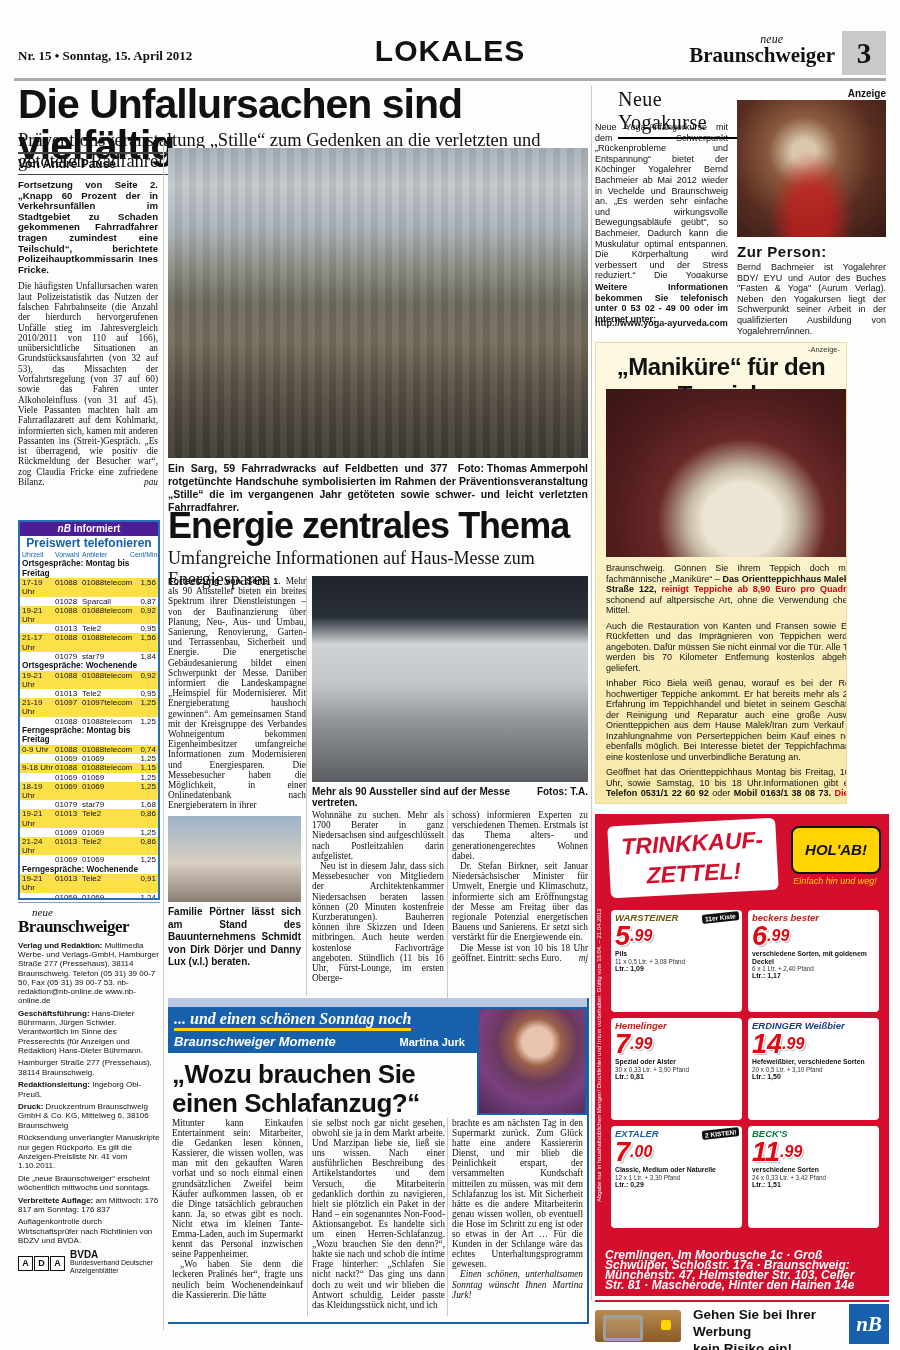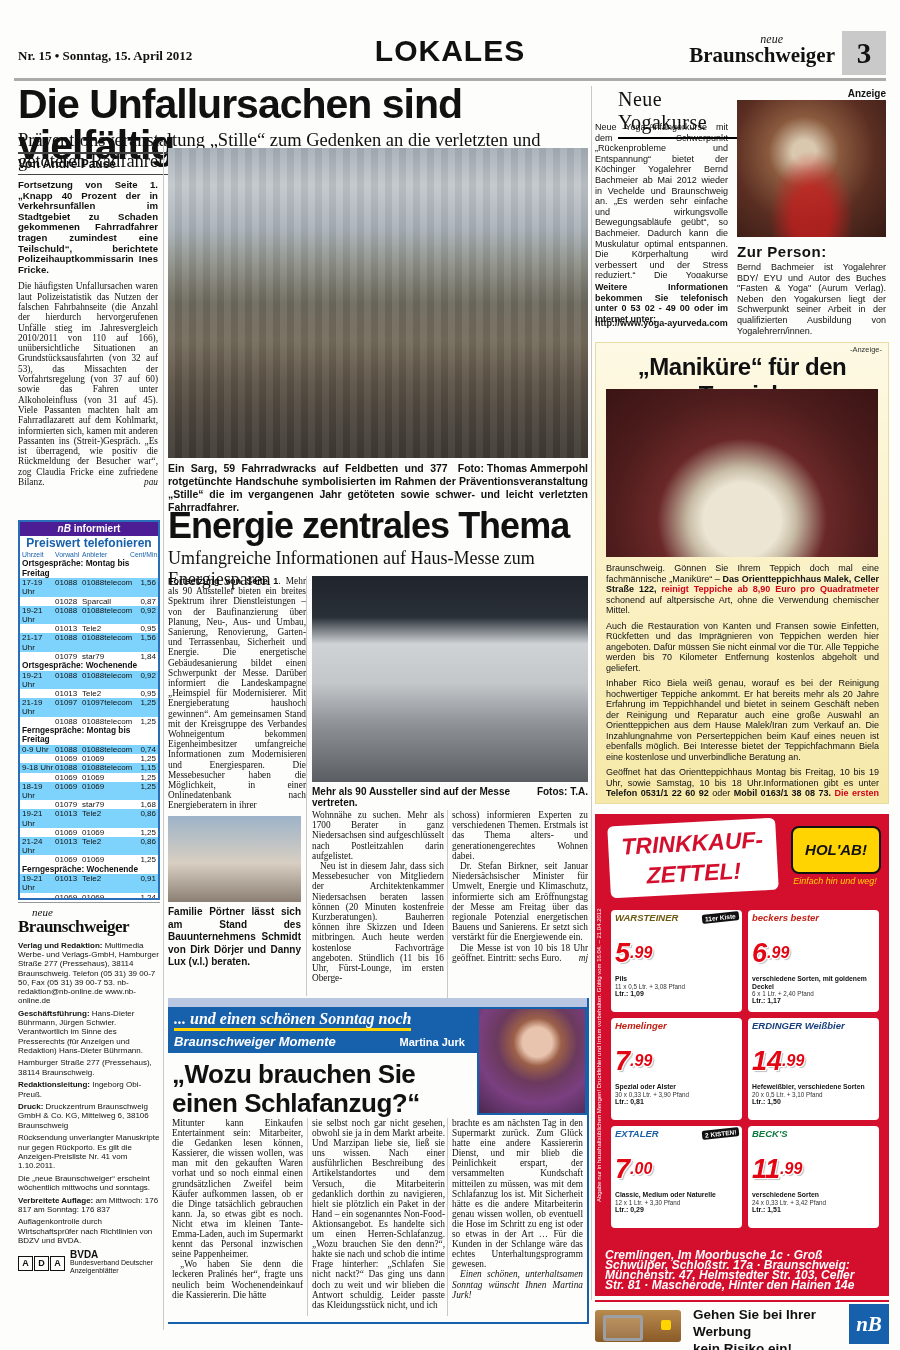--- a/index.html
+++ b/index.html
@@ -37,21 +37,21 @@
   .yoga-body{left:595px;top:122px;width:133px;height:156px;font-size:9px;line-height:10.6px;}
   .yoga-info{left:595px;top:282px;width:133px;font-weight:bold;font-size:9px;line-height:10.6px;}
   .yoga-url{left:595px;top:318px;width:133px;font-weight:bold;font-size:9px;}
   .anzeige-lbl{left:737px;top:88px;width:149px;text-align:right;font-size:10px;font-weight:bold;}
   .photo-person{left:737px;top:100px;width:149px;height:137px;background:
     radial-gradient(ellipse at 50% 85%, rgba(200,30,30,.75) 0 18%, rgba(200,30,30,0) 40%),
     radial-gradient(circle at 45% 38%, #d9c8ae 0 10%, #8a5a3e 30%, #5a2e22 60%, #361b14 100%);}
   .person-head{left:737px;top:243px;font-size:15px;font-weight:bold;letter-spacing:.5px;text-align:right;}
   .person-body{left:737px;top:262px;width:149px;height:74px;font-size:9px;line-height:10.6px;}
   
-  .teppich{left:595px;top:342px;width:294px;height:462px;background:linear-gradient(180deg,#fdf9e4 0%,#faf0c2 55%,#f6e8a8 100%);border:1px solid #e8dca0;box-sizing:border-box;}
+  .teppich{left:595px;top:342px;width:252px;height:462px;background:linear-gradient(180deg,#fdf9e4 0%,#faf0c2 55%,#f6e8a8 100%);border:1px solid #e8dca0;box-sizing:border-box;}
   .tep-anz{position:absolute;top:2px;right:6px;font-size:7.5px;color:#333;}
   .tep-head{position:absolute;top:10px;left:0;right:0;text-align:center;font-size:24px;font-weight:bold;letter-spacing:-.5px;}
   .photo-teppich{position:absolute;left:10px;top:46px;width:272px;height:168px;background:
     radial-gradient(ellipse at 50% 78%, #ece5d3 0 20%, #c7bca6 28%, #6a2828 44%, #4e1c1c 68%, #3a1414 100%);}
   .tep-text{position:absolute;left:10px;top:220px;width:273px;height:236px;font-size:9px;line-height:10.5px;}
   .tep-text p{margin:0 0 5px 0;}
   .red{color:#d0021b;font-weight:bold;}
   
   .headline2{left:168px;top:508px;width:430px;font-size:36px;font-weight:bold;letter-spacing:-1px;line-height:1;}
   .subhead2{left:168px;top:548px;width:430px;font-size:18px;}
@@ -87,21 +87,21 @@
   .pt-bar{background:#4c1d95;color:#fff;text-align:center;font-size:10px;font-weight:bold;height:14px;line-height:14px;}
   .pt-bar i{font-style:italic;}
   .pt-title{text-align:center;color:#1660ac;font-weight:bold;font-size:12px;line-height:15px;}
   .pt-colhead{display:flex;font-size:6.8px;color:#1660ac;padding:0 2px;line-height:8px;}
   .pt-colhead span:nth-child(1){width:33px;}
   .pt-colhead span:nth-child(2){width:27px;}
   .pt-colhead span:nth-child(3){flex:1;}
   .pt-colhead span:nth-child(4){width:26px;text-align:right;}
   .pt-sec{font-size:8.3px;font-weight:bold;line-height:9.6px;padding-left:2px;}
   .pt-row{display:flex;font-size:8px;line-height:9.2px;padding:0 2px;}
-  .pt-row.shade{background:#7dd3fc;}
+  .pt-row.shade{background:#fde047;}
   .pt-row .c0{width:33px;}
   .pt-row .c1{width:27px;}
   .pt-row .c2{flex:1;}
   .pt-row .c3{width:22px;text-align:right;}
   
   .impressum{left:18px;top:902px;width:142px;height:443px;font-family:"Liberation Sans",sans-serif;}
   .imp-logo{border-top:1px solid #999;padding-top:4px;line-height:1;margin-bottom:6px;font-family:"Liberation Serif",serif;}
   .imp-logo .pre{font-style:italic;font-size:11px;margin-left:14px;}
   .imp-logo .main{font-size:17px;font-weight:bold;letter-spacing:-.5px;}
   .impressum p{margin:0 0 3.5px 0;font-size:8px;line-height:9.2px;}
@@ -113,21 +113,21 @@
   
   .trink{left:595px;top:814px;width:294px;height:482px;background:#d40f2e;box-sizing:border-box;}
   .side-note{position:absolute;left:1px;top:6px;width:10px;height:470px;color:#fff;font-size:6px;writing-mode:vertical-rl;transform:rotate(180deg);text-align:center;font-family:"Liberation Sans",sans-serif;}
   .tk-title{position:absolute;left:14px;top:8px;width:168px;height:72px;background:#fff;border-radius:6px;transform:rotate(-3deg);color:#d40f2e;font-family:"Liberation Sans",sans-serif;font-weight:bold;font-style:italic;font-size:23px;line-height:30px;text-align:center;padding-top:6px;box-sizing:border-box;}
   .holab{position:absolute;left:196px;top:12px;width:86px;height:44px;background:#ffd400;border:2px solid #111;border-radius:8px;color:#111;font-family:"Liberation Sans",sans-serif;font-weight:bold;font-style:italic;font-size:15px;text-align:center;line-height:44px;}
   .holab-tag{position:absolute;left:192px;top:62px;width:96px;color:#ffd400;font-style:italic;font-size:9px;text-align:center;font-family:"Liberation Sans",sans-serif;}
   .grid{position:absolute;left:16px;top:96px;width:268px;display:grid;grid-template-columns:1fr 1fr;gap:6px;}
   .tile{background:#fff;border-radius:4px;height:102px;padding:3px 4px;box-sizing:border-box;font-family:"Liberation Sans",sans-serif;position:relative;overflow:hidden;}
   .tile .brand{font-weight:bold;font-style:italic;font-size:9.5px;line-height:10px;}
   .tile .badge{position:absolute;right:3px;top:3px;background:#111;color:#fff;font-size:6.5px;font-weight:bold;padding:1px 3px;border-radius:2px;transform:rotate(-6deg);}
-  .tile .price{color:#e30613;font-weight:bold;font-style:italic;line-height:36px;margin-top:12px;
+  .tile .price{color:#e30613;font-weight:bold;font-style:italic;line-height:20px;margin-top:3px;
     text-shadow:-1px -1px 0 #fff,1px -1px 0 #fff,-1px 1px 0 #fff,1px 1px 0 #fff,2px 2px 1px rgba(0,0,0,.25);}
   .tile .price .eu{font-size:27px;}
   .tile .price .ct{font-size:16px;vertical-align:4px;}
   .tile .desc{font-size:6.8px;line-height:7.6px;font-weight:bold;}
   .tile .spec{font-size:6.3px;line-height:7.2px;color:#333;}
   .tile .unit{font-size:7px;font-weight:bold;}
   .tk-addr{position:absolute;left:10px;top:436px;width:270px;color:#fff;font-family:"Liberation Sans",sans-serif;font-weight:bold;font-size:12px;line-height:10px;font-style:italic;}
   
   .footer-ad{left:595px;top:1300px;width:294px;height:46px;border-top:2px solid #d40f2e;box-sizing:border-box;}
   .trap{position:absolute;left:0;top:8px;width:86px;height:32px;background:linear-gradient(180deg,#b98a4e,#8a5a28);border-radius:3px;}
@@ -145,21 +145,21 @@
   <div class="brand-pre">neue</div>
   <div class="brand-main">Braunschweiger</div>
 </div>
 <div class="abs pagenum serif">3</div>
 <div class="abs toprule"></div>
 
 <div class="abs headline1 sans">Die Unfallursachen sind vielfältig</div>
 <div class="abs subhead1 serif">Präventionsveranstaltung „Stille“ zum Gedenken an die verletzten und getöteten Radfahrer</div>
 <div class="abs byline sans">Von André Pause</div>
 <div class="abs leftcol clip">
-  <p class="lead-bold just">Fortsetzung von Seite 1. „Knapp 40 Prozent der in Verkehrsunfällen im Stadtgebiet zu Schaden gekommenen Fahrradfahrer tragen zumindest eine Teilschuld“, berichtete Polizeihauptkommissarin Ines Fricke.</p>
+  <p class="lead-bold just">Fortsetzung von Seite 2. „Knapp 60 Prozent der in Verkehrsunfällen im Stadtgebiet zu Schaden gekommenen Fahrradfahrer tragen zumindest eine Teilschuld“, berichtete Polizeihauptkommissarin Ines Fricke.</p>
   <p class="body-txt just"><span>Die häufigsten Unfallursachen waren laut Polizeistatistik das Nutzen der falschen Fahrbahnseite (die Anzahl der hierdurch hervorgerufenen Unfälle stieg im Jahresvergleich 2010/2011 von 110 auf 166), unübersichtliche Situationen an Grundstücksausfahrten (von 32 auf 53), das Missachten der Vorfahrtsregelung (von 37 auf 60) sowie das Fahren unter Alkoholeinfluss (von 31 auf 45). Viele Passanten machten halt am Fahrradlazarett auf dem Kohlmarkt, informierten sich, kamen mit anderen Passanten ins (Streit-)Gespräch. „Es ist überragend, wie positiv die Rückmeldung der Besucher war“, zog Claudia Fricke eine zufriedene Bilanz.</span> <span class="sig">pau</span></p>
 </div>
 <div class="abs photo photo-accident"></div>
 <div class="abs caption-main just">
   <span class="credit">Foto: Thomas Ammerpohl</span>
   <span>Ein Sarg, 59 Fahrradwracks auf Feldbetten und 377 rotgetünchte Handschuhe symbolisierten im Rahmen der Präventionsveranstaltung „Stille“ die im vergangenen Jahr getöteten sowie schwer- und leicht verletzten Fahrradfahrer.</span>
 </div>
 
 <div class="vrule" style="left:163px;top:140px;height:1190px;"></div>
 <div class="vrule" style="left:591px;top:86px;height:1214px;"></div>

